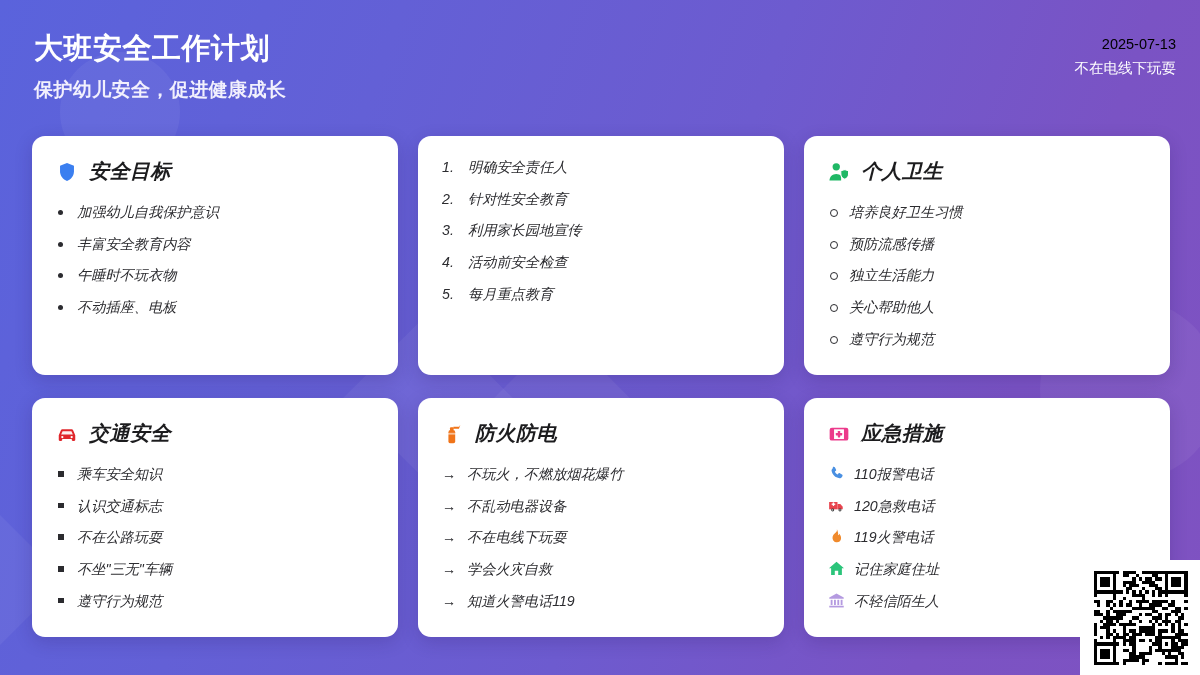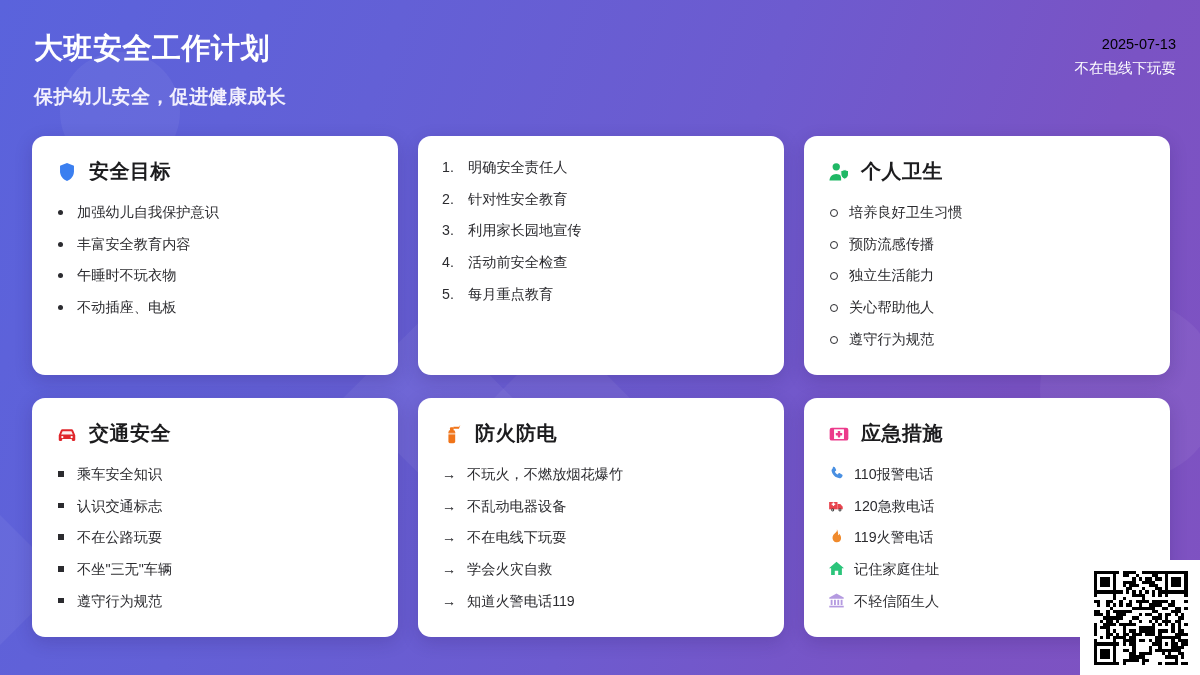--- a/index.html
+++ b/index.html
@@ -22,33 +22,33 @@
     position:absolute;left:0;top:0;width:1200px;height:120px;
     padding:22px 24px 0 34px;
     display:flex;justify-content:space-between;align-items:flex-start;
   }
   .h-left{display:flex;flex-direction:column;}
   .title{
     color:#ffffff;font-size:29px;font-weight:bold;letter-spacing:.5px;
     line-height:1.25;margin-top:8px;
   }
   .subtitle{
-    color:#f2f0fd;font-size:19px;font-weight:bold;margin-top:18px;letter-spacing:.4px;
+    color:#f2f0fd;font-size:19px;font-weight:bold;margin-top:11px;letter-spacing:.4px;
   }
   .h-right{display:flex;flex-direction:column;align-items:flex-end;padding-top:12px;}
   .date{color:#000000;font-size:14.5px;line-height:1.5;}
   .org{color:#ffffff;font-size:14.5px;line-height:1.7;}
 
   
   .grid{
     position:absolute;left:32px;top:136px;
     width:1136px;
     display:grid;grid-template-columns:repeat(3,366px);
     grid-template-rows:239px 239px;
-    column-gap:20px;row-gap:23px;
+    column-gap:20px;row-gap:23px;font-style:italic;
   }
   .card{
     background:#ffffff;border-radius:13px;
     box-shadow:0 5px 18px rgba(40,20,90,.20);
     padding:22px 24px 16px 24px;
     overflow:hidden;
     position:relative;
   }
   .card-head{display:flex;align-items:center;gap:11px;margin-bottom:18px;}
   .card-title{font-size:20px;font-weight:bold;color:#1c1c1e;letter-spacing:.5px;}

